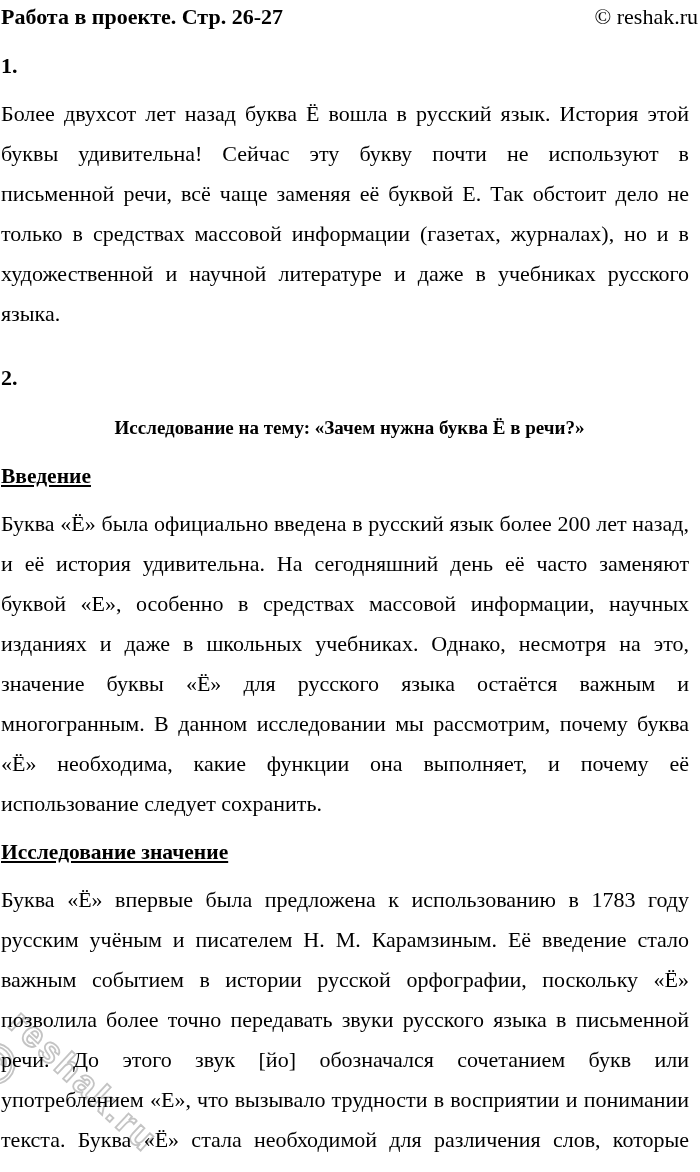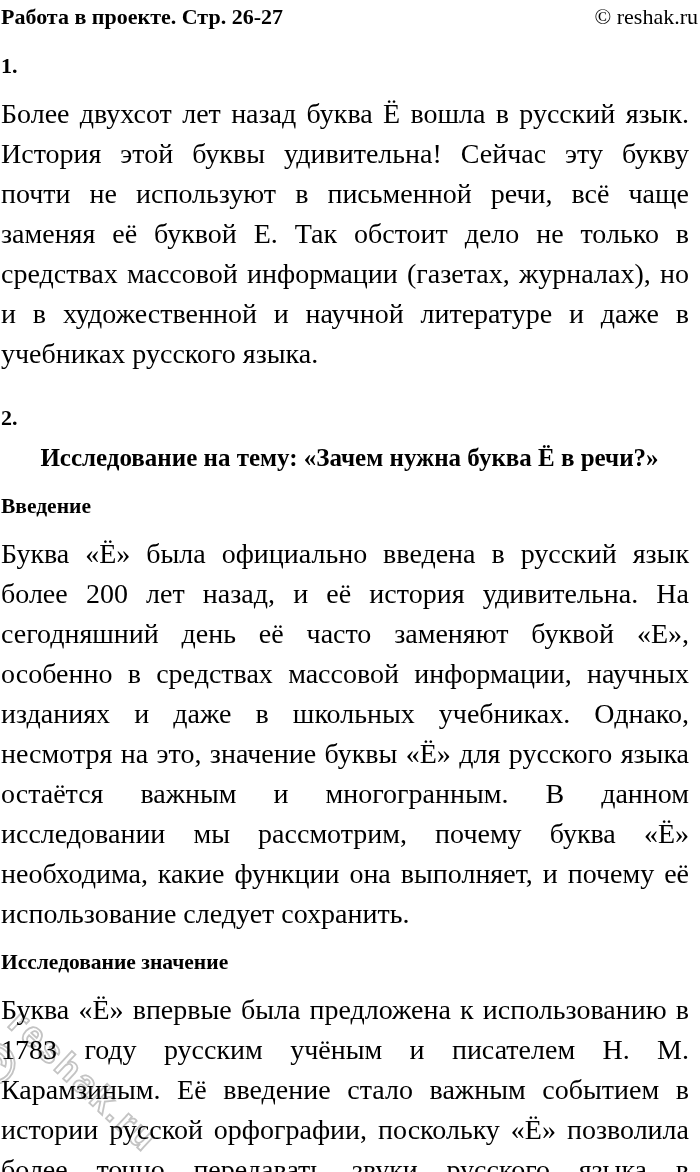--- a/index.html
+++ b/index.html
@@ -28,36 +28,38 @@
   .header-title { font-weight: bold; }
   .header-copyright { font-weight: normal; margin-left: 37px; }
   .task-number {
     font-weight: bold;
     font-size: 22px;
     line-height: 40px;
   }
   .task1-number { margin-top: 16px; }
   .task2-number { margin-top: 24px; }
   .para {
-    font-size: 28px;
+    font-size: 22px;
     line-height: 40px;
     text-align: justify;
     margin: 8px 9px 0 0;
   }
   .research-title {
     font-weight: bold;
-    font-size: 25px;
+    font-size: 19px;
     line-height: 40px;
     text-align: center;
+    margin-top: 10px;
   }
   .section-heading {
     font-weight: bold;
     font-size: 21.5px;
     line-height: 40px;
     margin-top: 8px;
+    text-decoration: underline;
   }
   .watermark {
     position: absolute;
     left: 28px;
     top: 1002px;
     transform: rotate(43deg);
     transform-origin: 0 0;
     font-family: "Liberation Sans", sans-serif;
     font-weight: bold;
     color: transparent;

